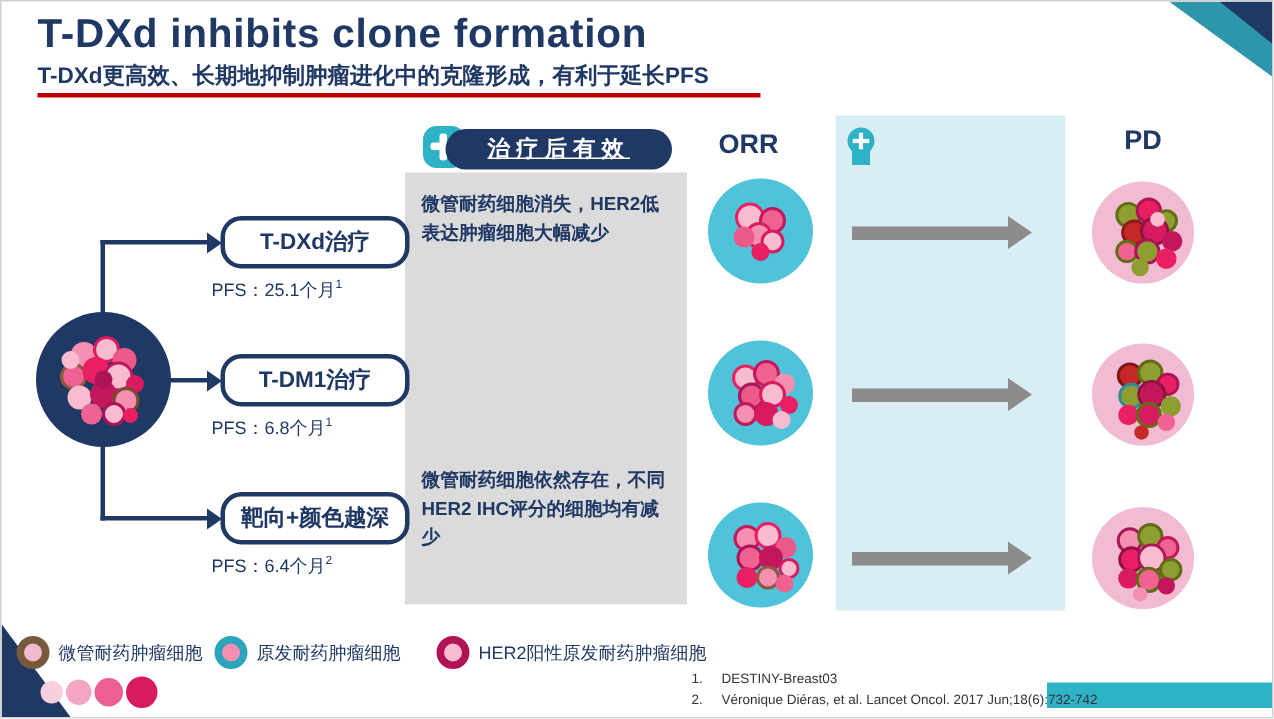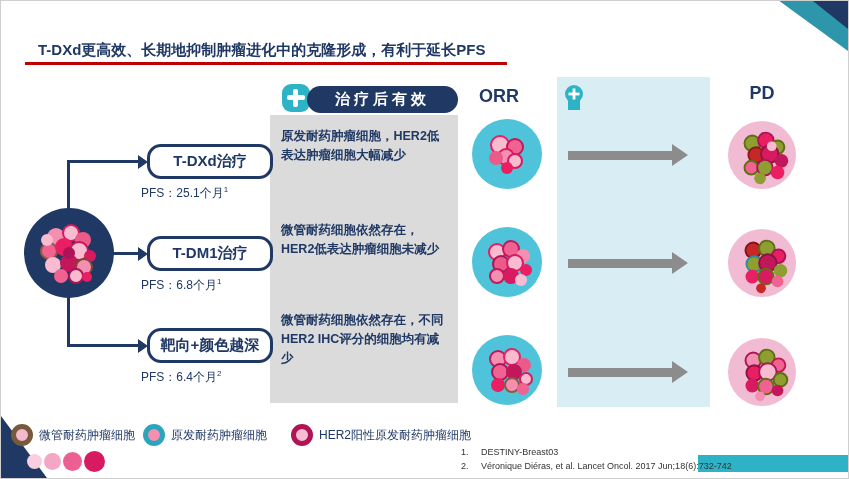--- a/index.html
+++ b/index.html
@@ -1,20 +1,20 @@
 <!DOCTYPE html>
 <html style="--navy: #1F3864; --teal: #2EB3C6; --panel-gray: #DBDBDB; --panel-blue: #D9EEF4; --red: #C00000; --arrow-gray: #8C8C8C;"><head>
 <meta charset="utf-8">
 <style>
   * { margin:0; padding:0; box-sizing:border-box; }
   body { font-family:"Liberation Sans","DejaVu Sans",sans-serif; background:#eee; }
   .slide { position:relative; width:849px; height:479px; background:#fff; overflow:hidden; border:1px solid #cfcfcf; }
 
   .title { position:absolute; left:24px; top:6px; font-size:27px; font-weight:bold; color:var(--navy,#1F3864); letter-spacing:.5px; }
-  .subtitle { position:absolute; left:24px; top:40px; font-size:15px; font-weight:bold; color:var(--navy,#1F3864);margin-left:13px; }
+  .subtitle { position:absolute; left:24px; top:40px; font-size:15px; font-weight:bold; color:var(--navy,#1F3864); }
   .red-line { position:absolute; left:24px; top:61px; width:482px; height:3px; background:var(--red,#C00000); }
 
   
   .deco-tr-teal { position:absolute; right:0; top:0; width:88px; height:50px; background:#2E96AA; clip-path:polygon(22% 0,100% 0,100% 100%); }
   .deco-tr-navy { position:absolute; right:0; top:0; width:50px; height:28px; background:var(--navy,#1F3864); clip-path:polygon(30% 0,100% 0,100% 100%); }
   .deco-bl { position:absolute; left:0; bottom:0; width:46px; height:62px; background:var(--navy,#1F3864); clip-path:polygon(0 0,0 100%,100% 100%); }
   .deco-br { position:absolute; right:0; bottom:6px; width:150px; height:17px; background:var(--teal,#2EB3C6); }
 
   
   .gray-panel { position:absolute; left:269px; top:114px; width:188px; height:288px; background:var(--panel-gray,#DBDBDB); }
@@ -34,21 +34,21 @@
   .pfs { position:absolute; left:140px; width:138px; text-align:left; font-size:12px; font-weight:normal; color:var(--navy,#1F3864); }
   .pfs-1{top:184px}.pfs-2{top:276px}.pfs-3{top:368px}
   .pfs sup { font-size:8px; }
 
   .fx { position:absolute; left:280px; width:170px; font-size:12.5px; font-weight:bold; color:var(--navy,#1F3864); line-height:1.5; }
   .fx-1{top:126px}.fx-2{top:220px}.fx-3{top:310px}
 
   .plus-badge { position:absolute; left:281px; top:83px; width:28px; height:28px; background:var(--teal,#2EB3C6); border-radius:9px; }
   .pb-h { position:absolute; left:5px; top:11px; width:18px; height:5px; background:#fff; border-radius:2px; }
   .pb-v { position:absolute; left:11px; top:5px; width:5px; height:18px; background:#fff; border-radius:2px; }
-  .eff-pill { position:absolute; left:306px; top:85px; width:151px; height:27px; background:var(--navy,#1F3864); border-radius:14px; color:#fff; font-size:15px; font-weight:bold; letter-spacing:4px; display:flex; align-items:center; justify-content:center; }
+  .eff-pill { position:absolute; left:296px; top:85px; width:151px; height:27px; background:var(--navy,#1F3864); border-radius:14px; color:#fff; font-size:15px; font-weight:bold; letter-spacing:4px; display:flex; align-items:center; justify-content:center;text-decoration:underline; }
 
   .orr-h { position:absolute; left:478px; top:85px; width:56px; font-size:18px; font-weight:bold; color:var(--navy,#1F3864); }
   .pd-h  { position:absolute; left:738px; top:82px; width:46px; text-align:center; font-size:18px; font-weight:bold; color:var(--navy,#1F3864); }
   .rel-h { position:absolute; left:589px; top:89px; font-size:14px; font-weight:bold; color:var(--teal,#2EB3C6); letter-spacing:1px; }
   .head-icon { position:absolute; left:559px; top:82px; }
 
   .orr-cluster { position:absolute; left:470px; }
   .orr-1{top:117px}.orr-2{top:225px}.orr-3{top:333px}
   .pd-cluster { position:absolute; left:726px; }
   .pd-1{top:119px}.pd-2{top:227px}.pd-3{top:336px}
@@ -81,20 +81,21 @@
 </head>
 <body>
 
 <div class="slide">
 
   <div class="deco-tr-teal"></div>
   <div class="deco-tr-navy"></div>
   <div class="deco-bl"></div>
   <div class="deco-br"></div>
 
+  <div class="title">T-DXd inhibits clone formation</div>
   <div class="subtitle">T-DXd更高效、长期地抑制肿瘤进化中的克隆形成，有利于延长PFS</div>
   <div class="red-line"></div>
 
   <div class="gray-panel"></div>
   <div class="blue-panel"></div>
 
   <div class="vline"></div>
   <div class="hline hl-1"></div>
   <div class="hline hl-2"></div>
   <div class="hline hl-3"></div>
@@ -121,22 +122,21 @@
     <circle cx="64" cy="70" r="5" fill="#E91E63"></circle>
   </svg>
 
   <div class="t-pill pill-1">T-DXd治疗</div>
   <div class="t-pill pill-2">T-DM1治疗</div>
   <div class="t-pill pill-3">靶向+颜色越深</div>
   <div class="pfs pfs-1"><span>PFS：25.1个月</span><sup>1</sup></div>
   <div class="pfs pfs-2"><span>PFS：6.8个月</span><sup>1</sup></div>
   <div class="pfs pfs-3"><span>PFS：6.4个月</span><sup>2</sup></div>
 
-  <div class="fx fx-1">原发耐药肿瘤细胞，HER2低表达肿瘤细胞大幅减少</div>
-  <div class="fx fx-2">微管耐药细胞依然存在，HER2低表达肿瘤细胞未减少</div>
+  <div class="fx fx-1">微管耐药细胞消失，HER2低表达肿瘤细胞大幅减少</div>
   <div class="fx fx-3">微管耐药细胞依然存在，不同HER2 IHC评分的细胞均有减少</div>
 
   <div class="plus-badge">
     <span class="pb-h"></span>
     <span class="pb-v"></span>
   </div>
   <div class="eff-pill">治疗后有效</div>
   <div class="orr-h">ORR</div>
   <svg class="head-icon" width="28" height="28" viewBox="0 0 28 28">
     <circle cx="14" cy="11" r="9" fill="#2EB3C6"></circle>

